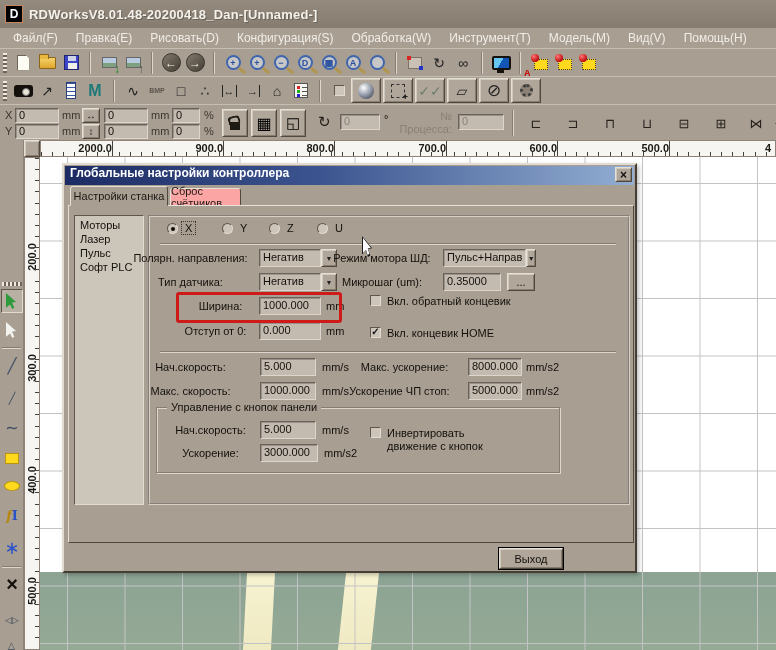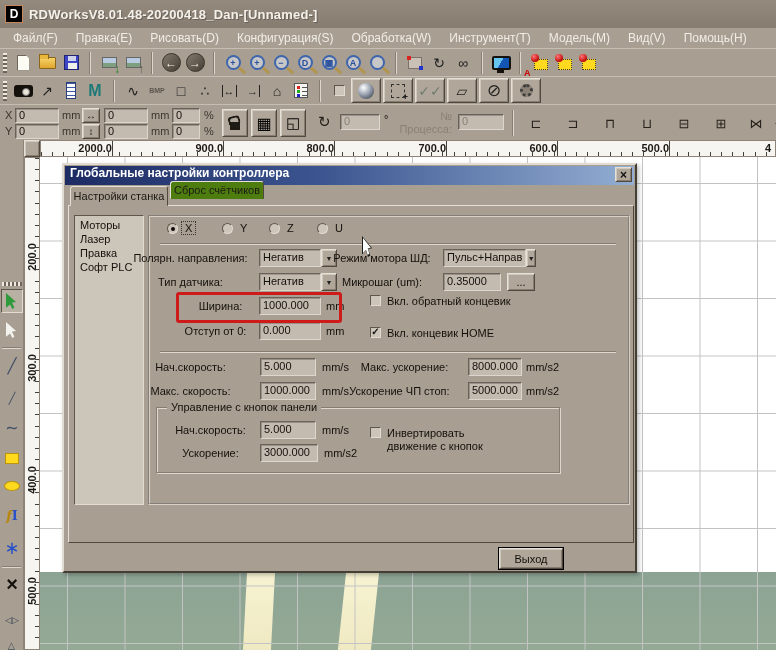--- a/index.html
+++ b/index.html
@@ -447,29 +447,29 @@
 
   <div id="dialog" class="abs">
     <div id="dlgtitle">
       <span class="t">Глобальные настройки контроллера</span>
     </div>
     <div id="dlgclose" class="raised">×</div>
 
     <div class="tab" style="left:6px;top:21px;width:98px;height:20px;z-index:2">
         <span>Настройки станка</span>
       </div>
-    <div class="tab" style="left:106px;top:16px;width:94px;height:18px;background:#4d7c0f">
+    <div class="tab" style="left:106px;top:23px;width:71px;height:18px;background:#fca5a5">
         <span>Сброс счётчиков</span>
       </div>
     <div class="tabpage"></div>
 
     <div id="dlglist">
       <div class="listitem">Моторы</div>
       <div class="listitem">Лазер</div>
-      <div class="listitem">Правка</div>
+      <div class="listitem">Пульс</div>
       <div class="listitem">Софт PLC</div>
     </div>
 
     <div id="dlgpanel"></div>
 
     <div class="radio sel focused" style="left:103px;top:57px">
         <span class="rc"></span>
         <span class="rl">X</span>
       </div>
     <div class="radio" style="left:158px;top:57px">

